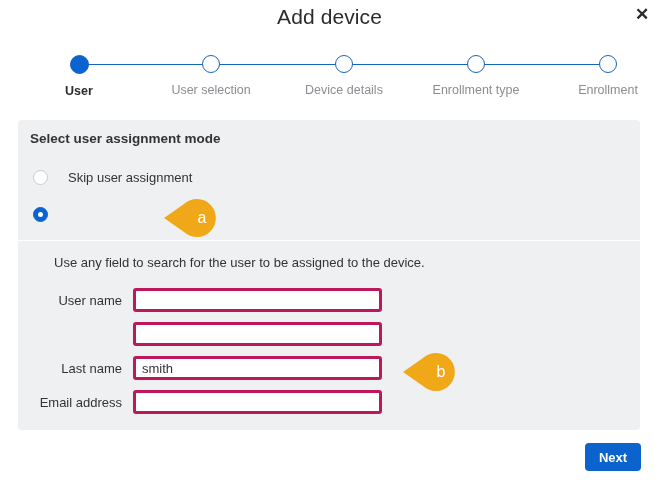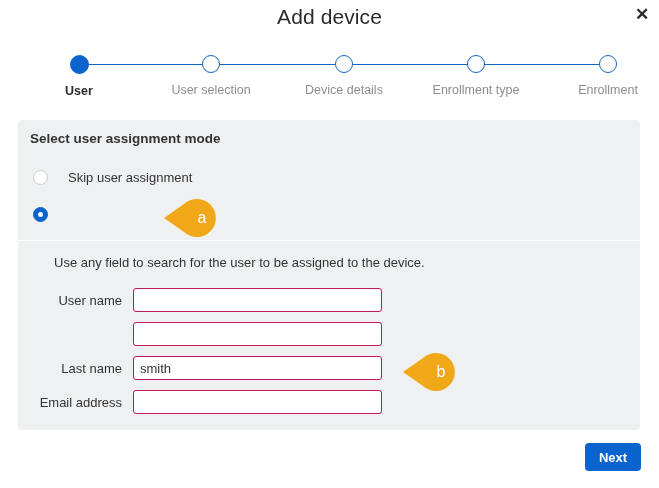--- a/index.html
+++ b/index.html
@@ -205,21 +205,21 @@
     color: #333333;
     white-space: nowrap;
   }
   .field-input {
     position: absolute;
     left: 115px;
     top: 0;
     width: 249px;
     height: 24px;
     box-sizing: border-box;
-    border: 1px solid #be185d;
+    border: 3px solid #be185d;
     border-radius: 3px;
     background: #ffffff;
     font-size: 13px;
     font-family: "Liberation Sans", sans-serif;
     color: #333333;
     padding: 0 6px;
     outline: none;
   }
 
   

